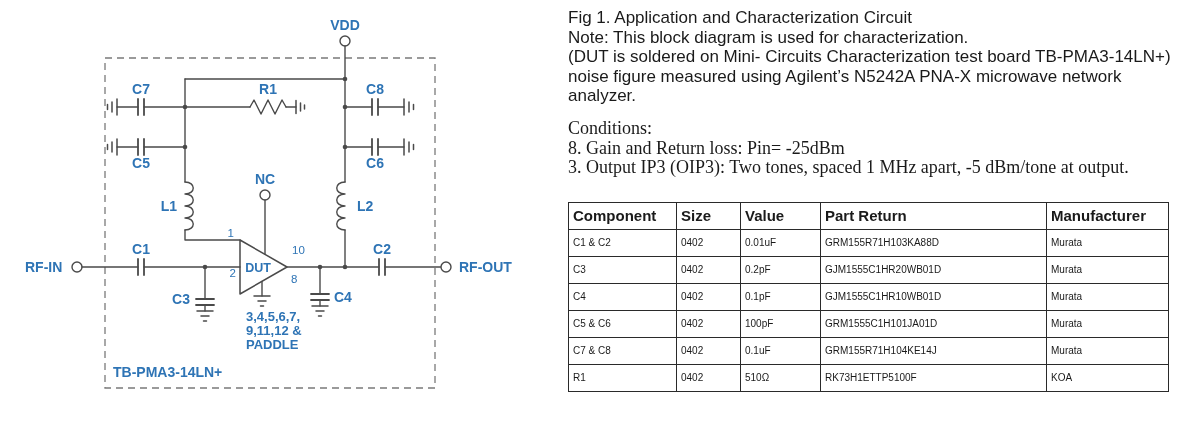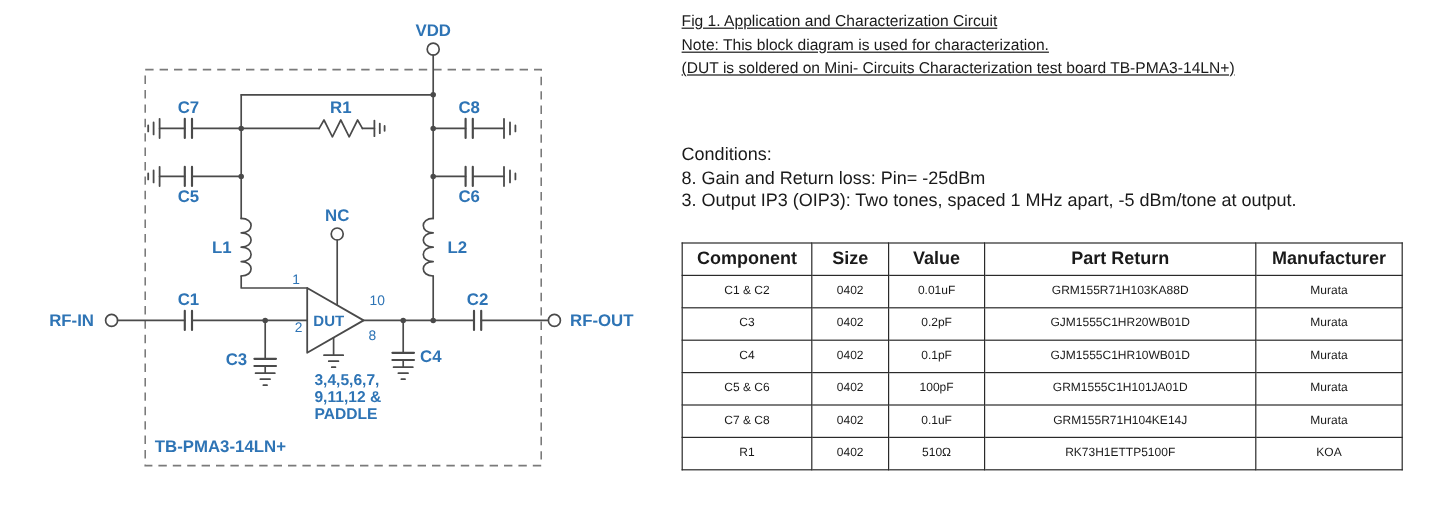--- a/index.html
+++ b/index.html
@@ -4,49 +4,49 @@
 <style>
   html, body { margin: 0; padding: 0; }
   body {
     width: 1200px; height: 423px;
     background: #ffffff;
     font-family: "Liberation Sans", sans-serif;
     color: #1a1a1a;
     position: relative;
     overflow: hidden;
   }
-  .schematic-pane { position: absolute; left: 16px; top: 0; width: 560px; height: 299px; text-align: right; }
+  .schematic-pane { position: absolute; left: 0; top: 0; width: 560px; height: 299px; text-align: right; }
 
   
   svg text { font-family: "Liberation Sans", sans-serif; }
   .w   { fill: none; stroke: #4a4a4a; stroke-width: 1.4; stroke-linecap: round; stroke-linejoin: round; }
   .p   { fill: none; stroke: #4a4a4a; stroke-width: 1.8; stroke-linecap: round; }
   .g   { fill: none; stroke: #4a4a4a; stroke-width: 1.5; stroke-linecap: round; }
   .dash{ fill: none; stroke: #7a7a7a; stroke-width: 1.3; stroke-dasharray: 7 5; }
   .term{ fill: #ffffff; stroke: #4a4a4a; stroke-width: 1.4; }
   .tri { fill: none; stroke: #4a4a4a; stroke-width: 1.5; stroke-linejoin: round; }
   .dots circle { fill: #4a4a4a; }
   .lbl { font-size: 14px;   font-weight: 600; fill: #2E74B5; }
   .pin { font-size: 11.5px; font-weight: 400; fill: #2E74B5; }
   .pad { font-size: 13px;   font-weight: 600; fill: #2E74B5; }
   .dut { font-size: 12.5px; font-weight: 600; fill: #2E74B5; }
   .board { font-size: 14px; font-weight: 600; fill: #2E74B5; }
 
   
-  .caption { position: absolute; left: 568px; top: 8px;  width: 616px; font-size: 13px; line-height: 19.5px; text-decoration: underline; }
-  .conds   { position: absolute; left: 568px; top: 119px; width: 616px; font-size: 15px; line-height: 19.5px; }
+  .caption { position: absolute; left: 568px; top: 8px;  width: 616px; font-size: 17px; line-height: 19.5px; }
+  .conds   { position: absolute; left: 568px; top: 119px; width: 616px; font-size: 18px; line-height: 19.5px; font-family: Liberation Serif, serif; }
 
   
   table.components {
     position: absolute; left: 568px; top: 202px;
     width: 600px; border-collapse: collapse; table-layout: fixed;
   }
   table.components th, table.components td {
     border: 1.2px solid #2a2a2a;
-    text-align: center;
+    text-align: left;
     padding: 3px 4px;
     line-height: 20px;
     white-space: nowrap;
     overflow: hidden;
   }
   table.components th { font-size: 15px; font-weight: bold; }
   table.components td { font-size: 10px; }
   .col-comp { width: 108px; } .col-size { width: 64px; } .col-val { width: 80px; }
   .col-part { width: 226px; } .col-mfr  { width: 122px; }
 </style>
@@ -189,20 +189,21 @@
     </g>
 
     <text class="board" x="113" y="377" text-anchor="start">TB-PMA3-14LN+</text>
   </svg>
 </div>
 
 <div class="caption">
   <div>Fig 1. Application and Characterization Circuit</div>
   <div>Note: This block diagram is used for characterization.</div>
   <div>(DUT is soldered on Mini- Circuits Characterization test board TB-PMA3-14LN+)</div>
+  <div>noise figure measured using Agilent’s N5242A PNA-X microwave network analyzer.</div>
 </div>
 
 <div class="conds">
   <div>Conditions:</div>
   <div>8. Gain and Return loss: Pin= -25dBm</div>
   <div>3. Output IP3 (OIP3): Two tones, spaced 1 MHz apart, -5 dBm/tone at output.</div>
 </div>
 
 <table class="components">
   <colgroup>

